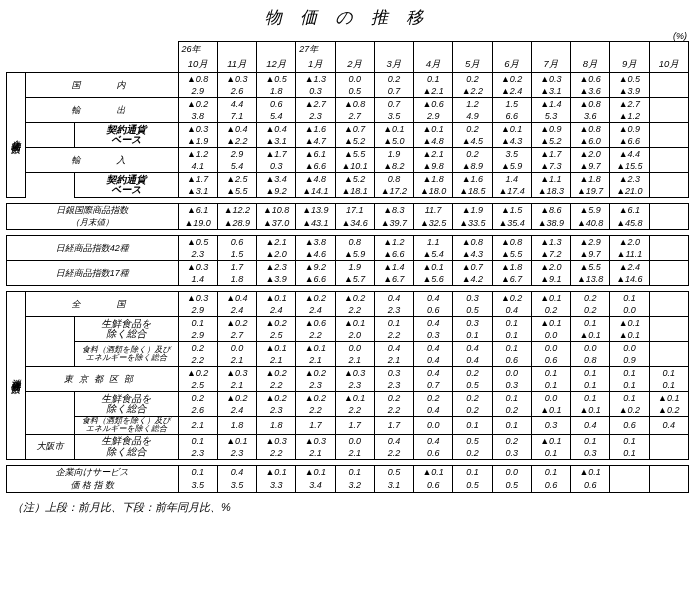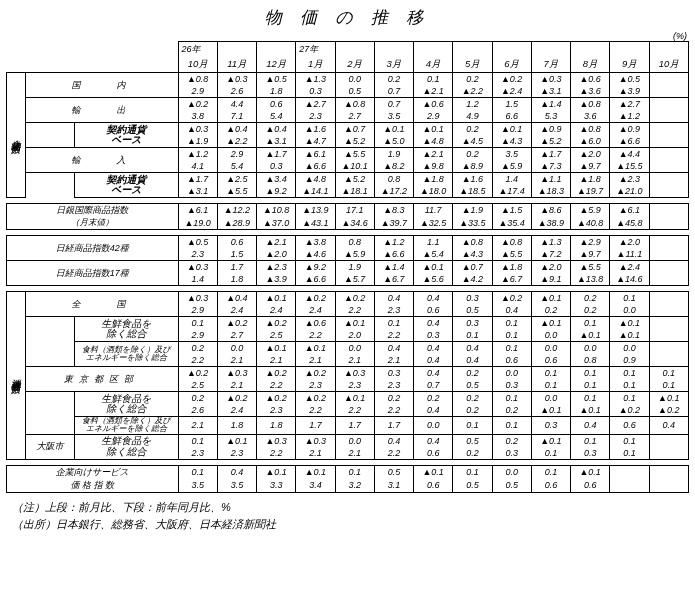--- a/index.html
+++ b/index.html
@@ -629,16 +629,15 @@
           <td class="num" style="border-top:none;">0.6</td>
           <td class="num" style="border-top:none;">0.6</td>
           <td class="num" style="border-top:none;"></td>
           <td class="num" style="border-top:none;"></td>
         </tr>
       </tbody>
     </table>
 
   <div class="notes">
     <div>（注）上段：前月比、下段：前年同月比、%</div>
-    <div>（出所）日本銀行、総務省、大阪府、日本経済新聞社</div>
   </div>
 
 </div>
 
 </body></html>

